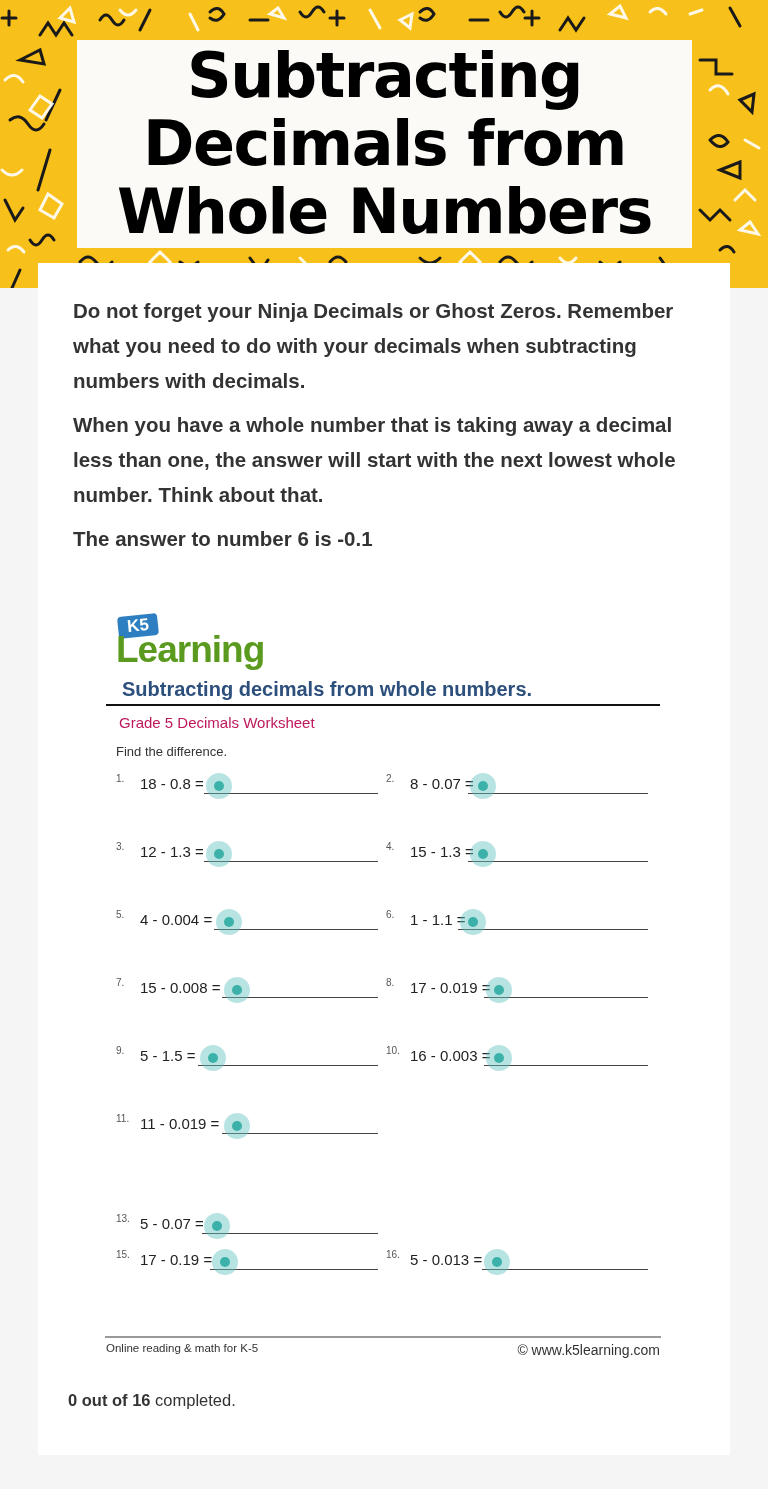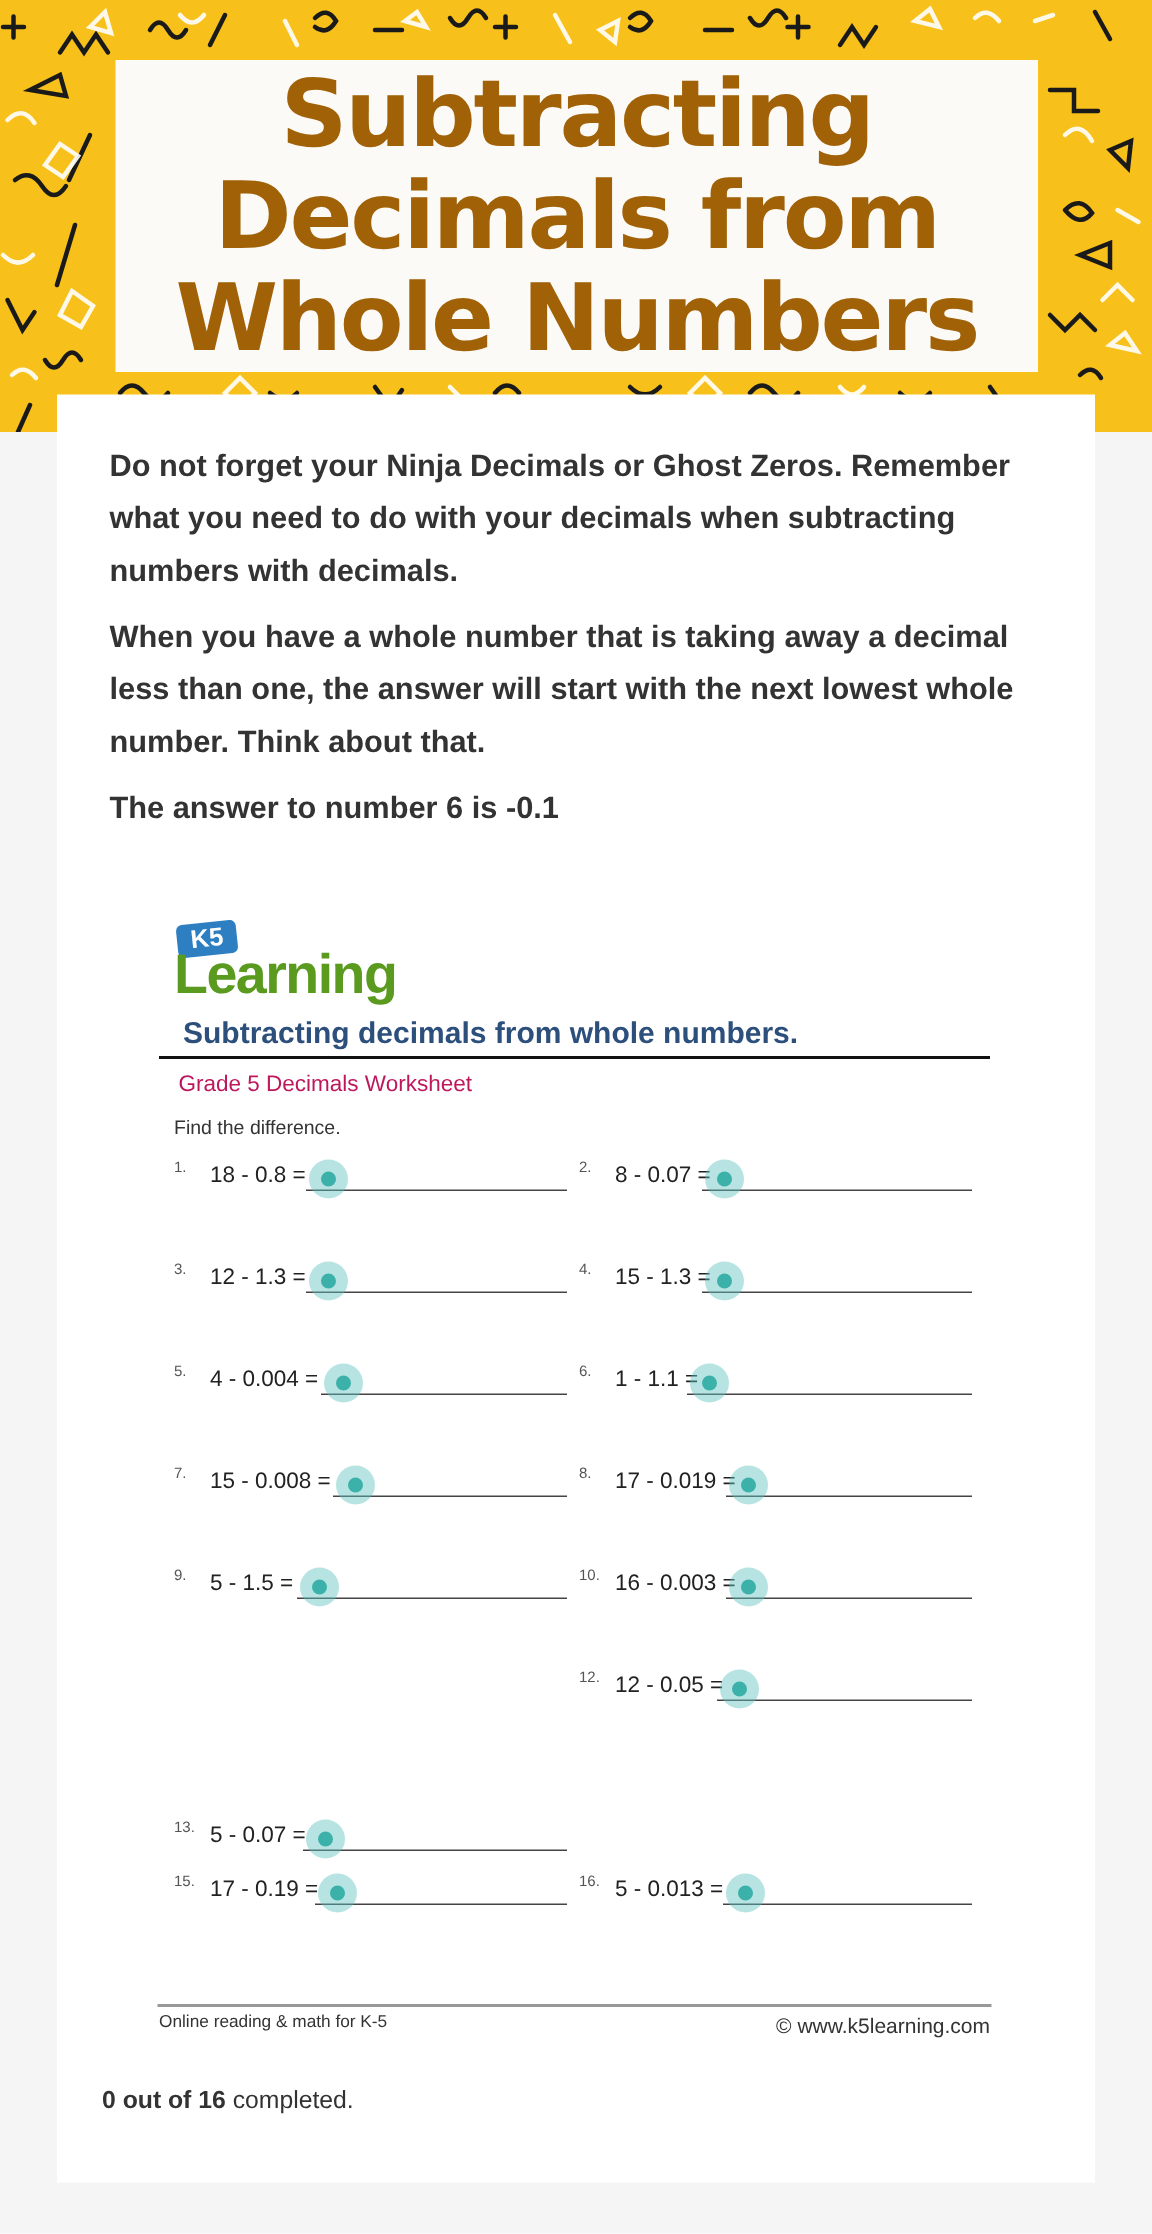--- a/index.html
+++ b/index.html
@@ -14,21 +14,21 @@
       background: #f7c01a; overflow: hidden;
     }
     .doodles { position: absolute; left: 0; top: 0; width: 768px; height: 288px; }
     .title-box {
       position: absolute; left: 77px; top: 40px; width: 615px; height: 208px;
       background: #fbfaf7;
       display: flex; align-items: center; justify-content: center;
       text-align: center;
     }
     .title-box h1 {
-      margin: 12px; color: #a16207;
+      margin: 12px; color: #000000;
       font-family: "DejaVu Sans", sans-serif; font-weight: bold;
       font-size: 62px; line-height: 68px; letter-spacing: -1.5px;
     }
     .card {
       position: absolute; left: 38px; top: 263px; width: 692px; height: 1192px;
       background: #ffffff;
     }
     .instructions {
       position: absolute; left: 35px; top: 30px; width: 630px;
       color: #333; font-family: "Liberation Sans", sans-serif; font-weight: bold;
@@ -225,25 +225,25 @@
         <span class="expr">5 - 1.5 =</span>
         <span class="line" style="left:82px;"></span>
         <span class="hotspot" style="left:84px;"></span>
       </div>
       <div class="problem" style="left: 288px; top: 437px;">
         <span class="num">10.</span>
         <span class="expr">16 - 0.003 =</span>
         <span class="line" style="left:98px;"></span>
         <span class="hotspot" style="left:100px;"></span>
       </div>
-      <div class="problem" style="left: 288px; top: 505px;">
-        <span class="num">12.</span>
-        <span class="expr">12 - 0.05 =</span>
-        <span class="line" style="left:92px;"></span>
-        <span class="hotspot" style="left:94px;"></span>
+      <div class="problem" style="left: 18px; top: 505px;">
+        <span class="num">11.</span>
+        <span class="expr">11 - 0.019 =</span>
+        <span class="line" style="left:106px;"></span>
+        <span class="hotspot" style="left:108px;"></span>
       </div>
       <div class="problem" style="left: 18px; top: 605px;">
         <span class="num">13.</span>
         <span class="expr">5 - 0.07 =</span>
         <span class="line" style="left:86px;"></span>
         <span class="hotspot" style="left:88px;"></span>
       </div>
       <div class="problem" style="left: 18px; top: 641px;">
         <span class="num">15.</span>
         <span class="expr">17 - 0.19 =</span>

